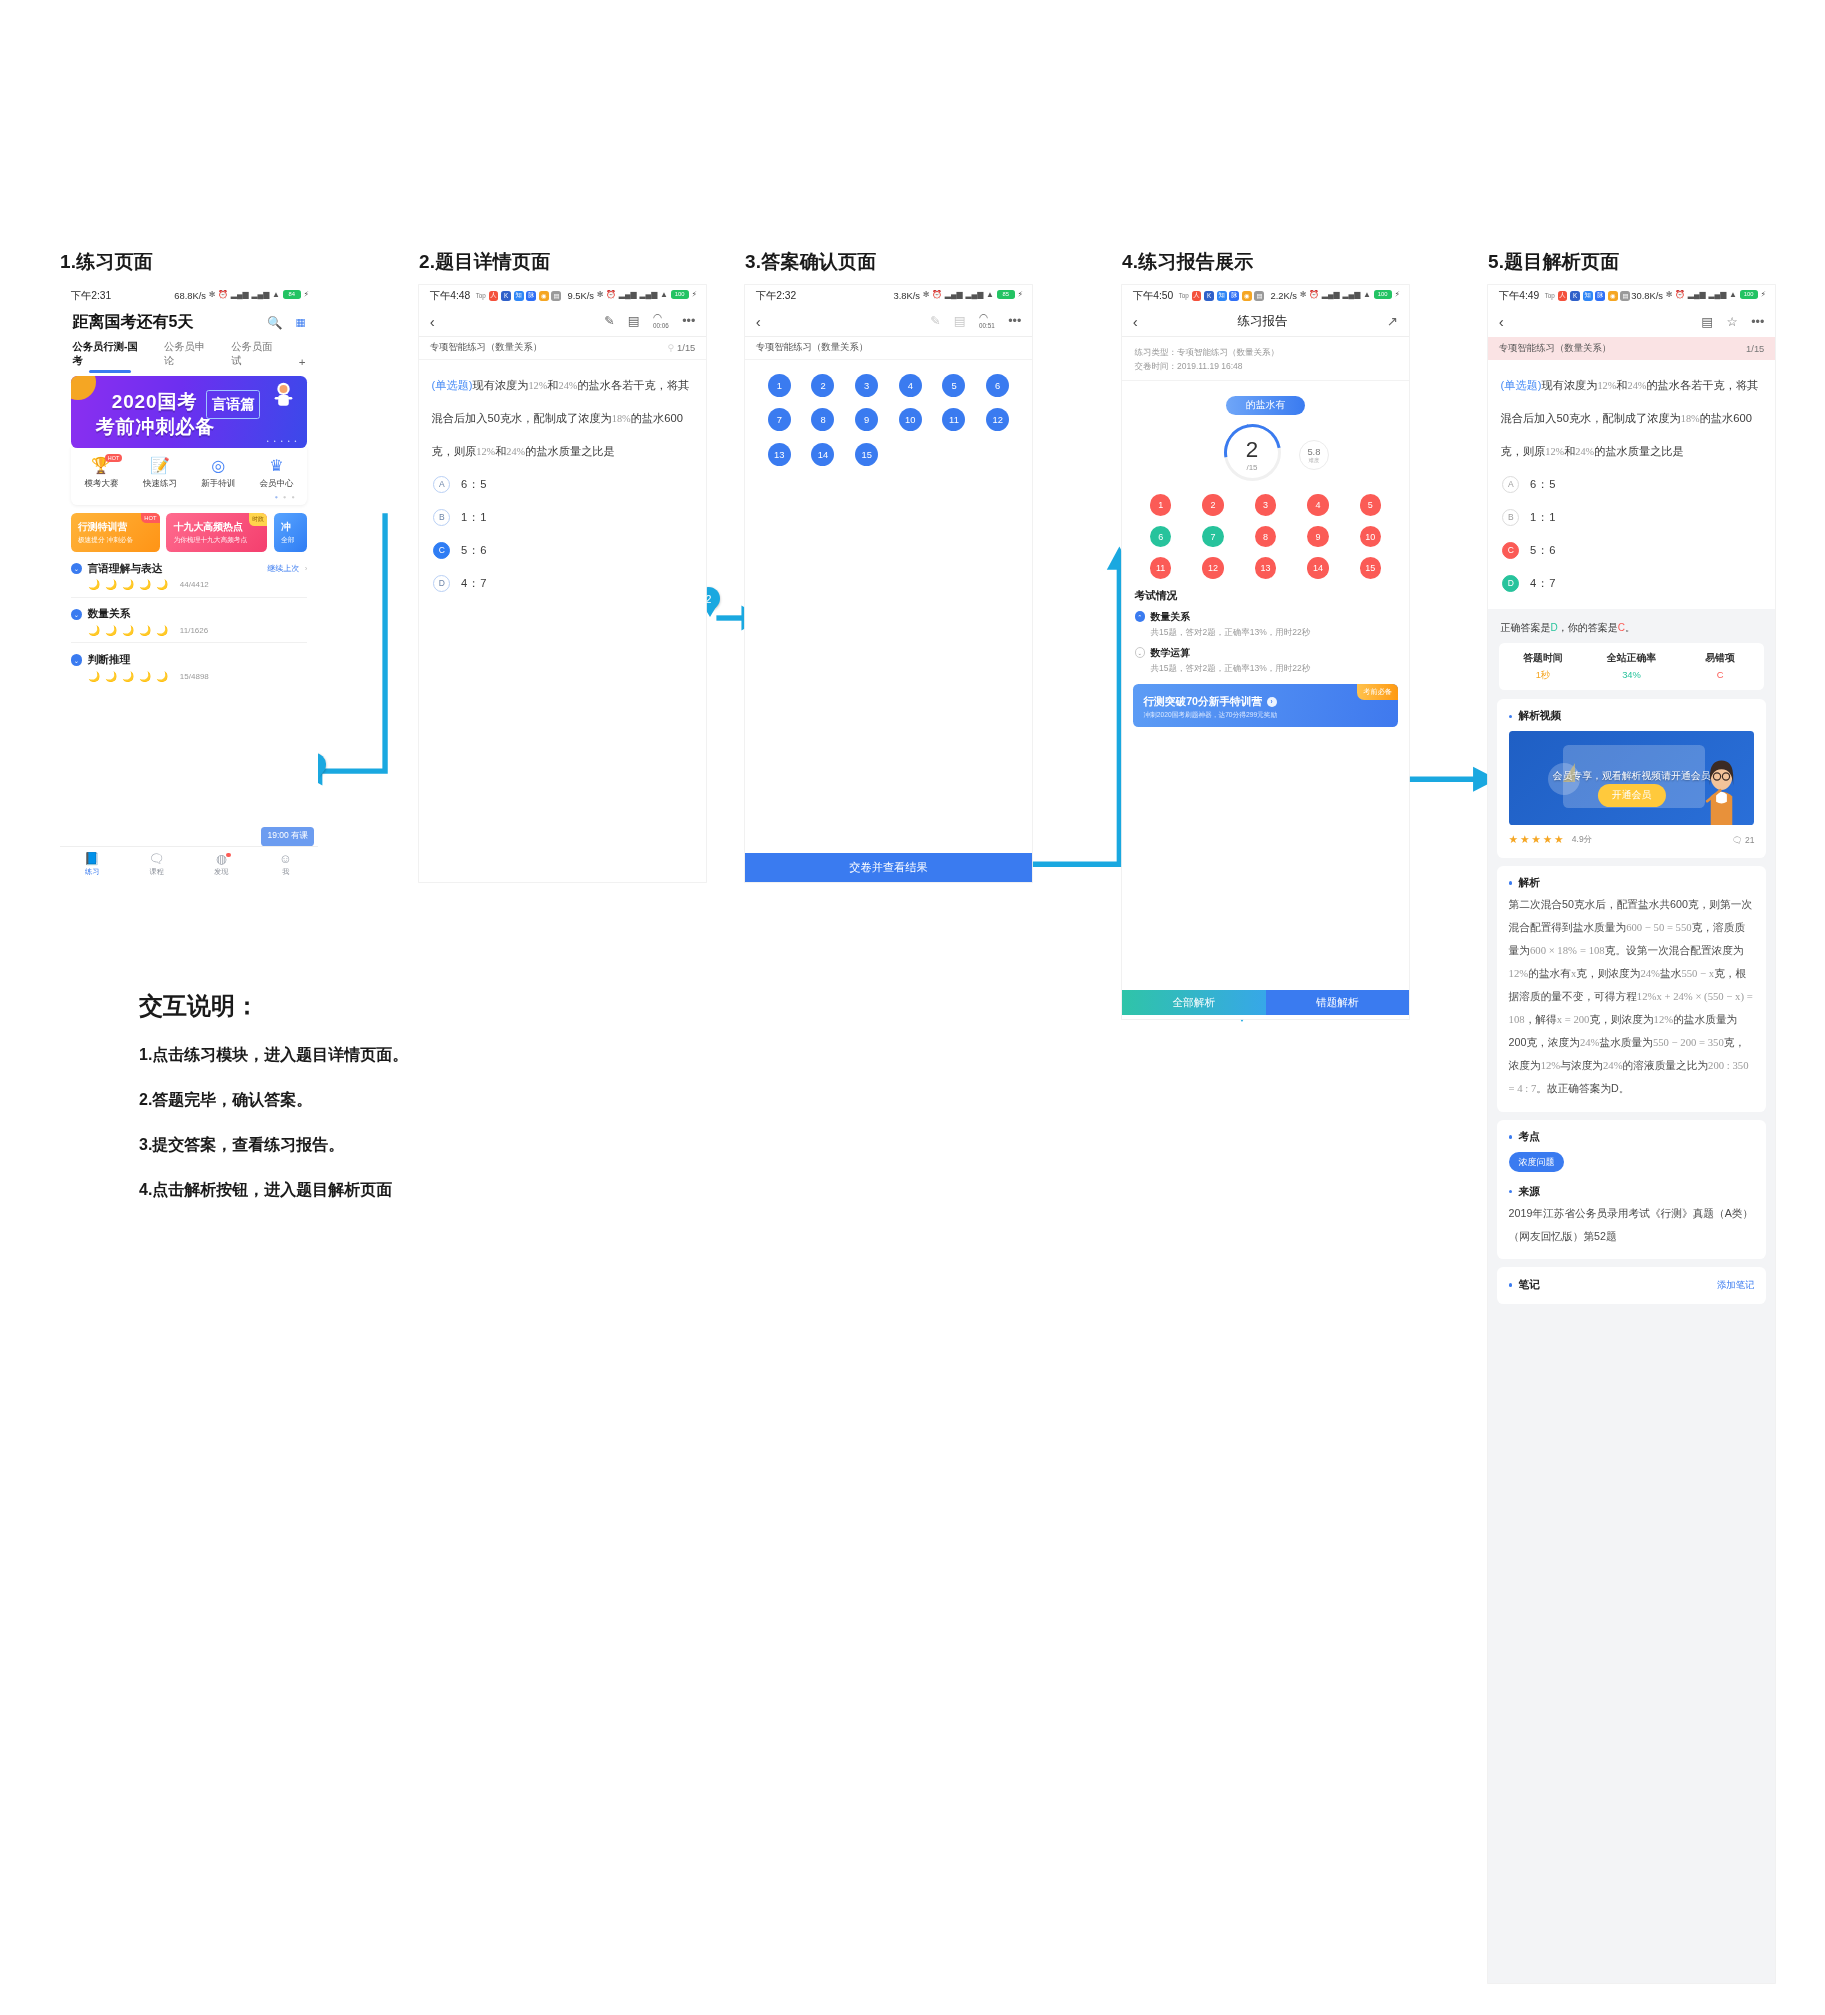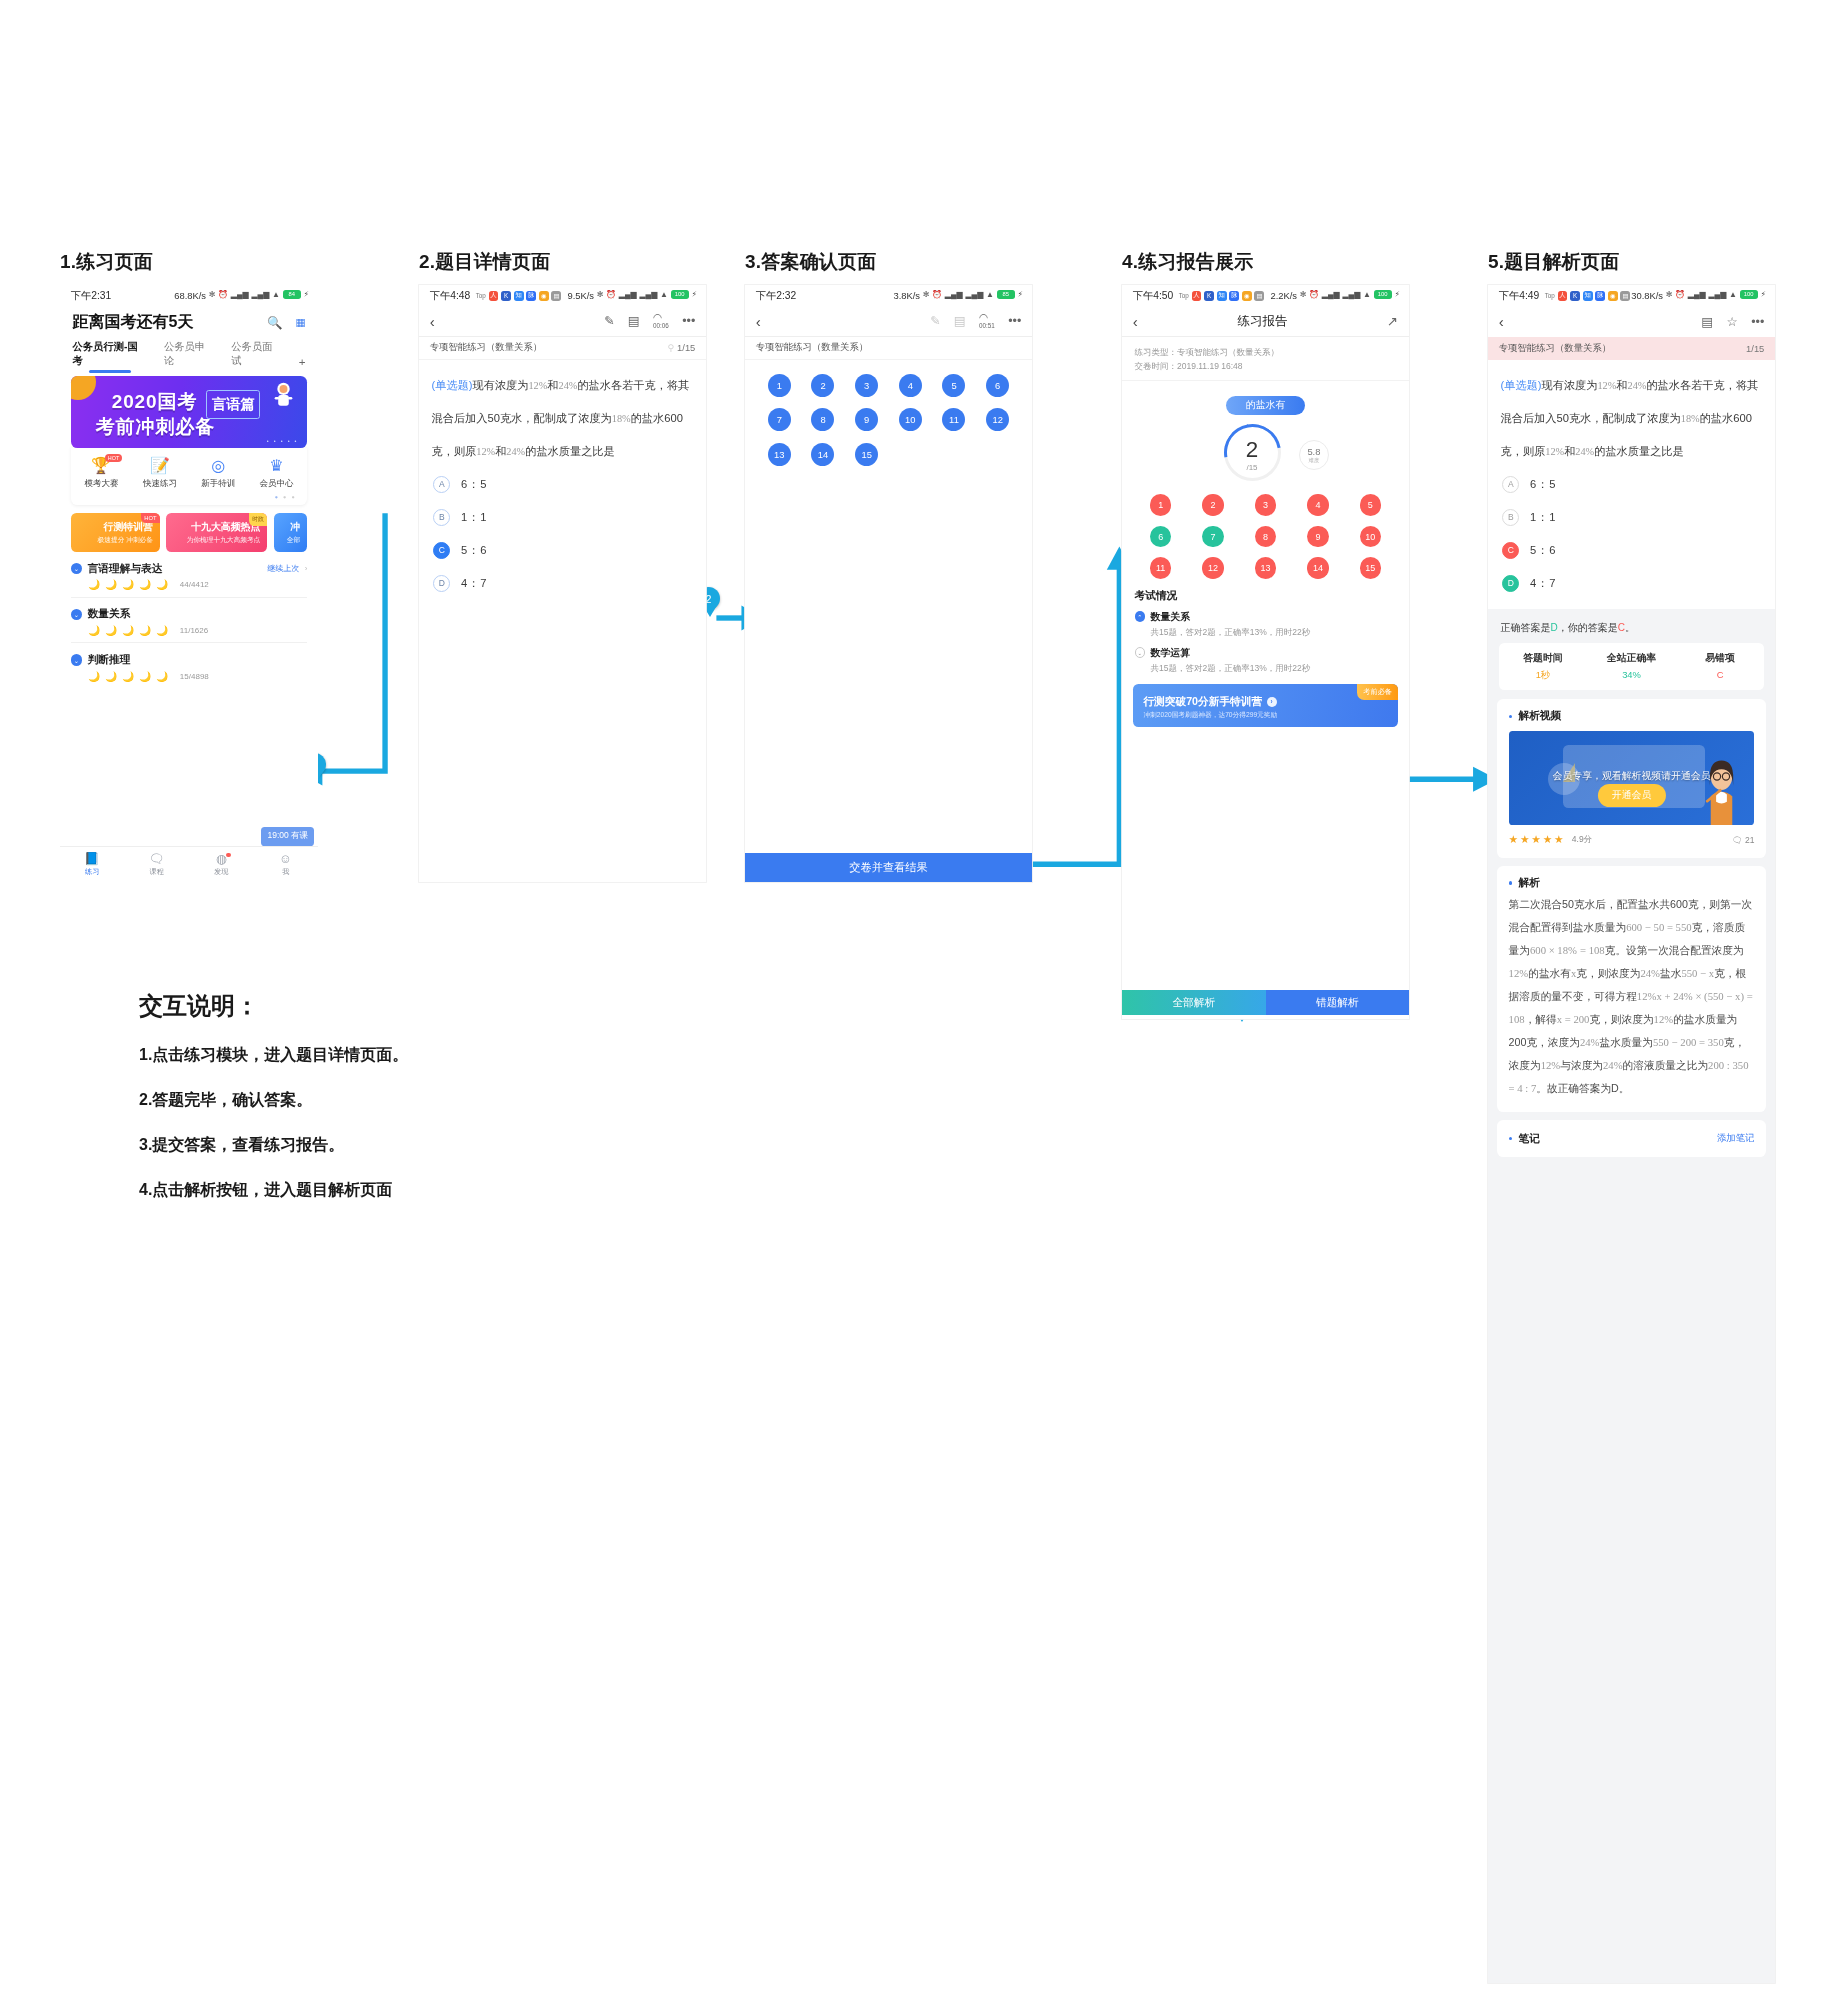--- a/index.html
+++ b/index.html
@@ -70,21 +70,21 @@
      padding:8px 1.8px 5.4px 1.8px; }
   .quickrow { display:flex; }
   .quick { flex:1; text-align:center; position:relative; }
   .quick .qi { font-size:16px; color:#4a86f7; line-height:19.7px; }
   .quick .ql { font-size:8.5px; color:#3c3c3c; margin-top:2.7px; }
   .quick .hot { position:absolute; top:-1.8px; left:56%; background:#fb5b56; color:#fff; font-size:5.4px;
      border-radius:5.4px; padding:0.9px 2.7px; }
   .qdots { text-align:right; padding-right:9px; margin-top:3.6px; font-size:5.4px; color:#cfcfcf; letter-spacing:1.8px; }
   .qdots b { color:#9bb9f2; }
 
-  .promos { display:flex; gap:6.3px; margin:8px 10.7px 0 10.7px;text-align:right; }
+  .promos { display:flex; gap:6.3px; margin:8px 10.7px 0 10.7px; }
   .promo { border-radius:5.4px; padding:6.3px 7.2px; position:relative; overflow:hidden; color:#fff; }
   .promo .t1 { font-size:9.9px; font-weight:bold; }
   .promo .t2 { font-size:6.7px; margin-top:2.7px; opacity:.92; }
   .promo .corner { position:absolute; top:0; right:0; font-size:5.8px; padding:1.8px 3.6px; border-radius:0 0 0 5.4px; }
   .promo.a { width:99px; background:linear-gradient(135deg,#ffb43a,#ff9416); }
   .promo.b { width:112px; background:linear-gradient(135deg,#ff6b8e,#f43f6e); }
   .promo.c { width:36px; background:linear-gradient(135deg,#58a4ff,#2f7df4); }
 
   .secrow { margin:9.9px 10.7px 0 10.7px; border-bottom:0.9px solid #f0f0f0; padding-bottom:6.3px; position:relative; }
   .secrow .sr-top { display:flex; align-items:center; gap:5.4px; }
@@ -708,20 +708,26 @@
           <span>🗨</span> <span>21</span>
         </span>
       </div>
     </div>
 
     <div class="card">
       <div class="sec-h">解析</div>
       <div class="exp-body" id="exp-content"><span>第二次混合50克水后，配置盐水共600克，则第一次混合配置得到盐水质量为</span><span class="mth">600 − 50 = 550</span><span>克，溶质质量为</span><span class="mth">600 × 18%</span><span> </span><span class="mth">= 108</span><span>克。设第一次混合配置浓度为</span><span class="mth">12%</span><span>的盐水有</span><span class="mth">x</span><span>克，则浓度为</span><span class="mth">24%</span><span>盐水</span><span class="mth">550 − x</span><span>克，根据溶质的量不变，可得方程</span><span class="mth">12%x + 24% × (550 − x) = 108</span><span>，解得</span><span class="mth">x = 200</span><span>克，则浓度为</span><span class="mth">12%</span><span>的盐水质量为200克，浓度为</span><span class="mth">24%</span><span>盐水质量为</span><span class="mth">550 − 200 = 350</span><span>克，浓度为</span><span class="mth">12%</span><span>与浓度为</span><span class="mth">24%</span><span>的溶液质量之比为</span><span class="mth">200 : 350 = 4 : 7</span><span>。故正确答案为D。</span></div>
     </div>
 
+    <div class="card">
+      <div class="sec-h">考点</div>
+      <div class="kptag">浓度问题</div>
+      <div class="sec-h" style="margin-top:12.5px;">来源</div>
+      <div class="srctext">2019年江苏省公务员录用考试《行测》真题（A类）（网友回忆版）第52题</div>
+    </div>
 
     <div class="card" style="padding:11.6px;">
       <div class="noterow">
         <div class="sec-h">笔记</div>
         <div class="noteadd">添加笔记</div>
       </div>
     </div>
   </div>
 
   <div class="instr">

